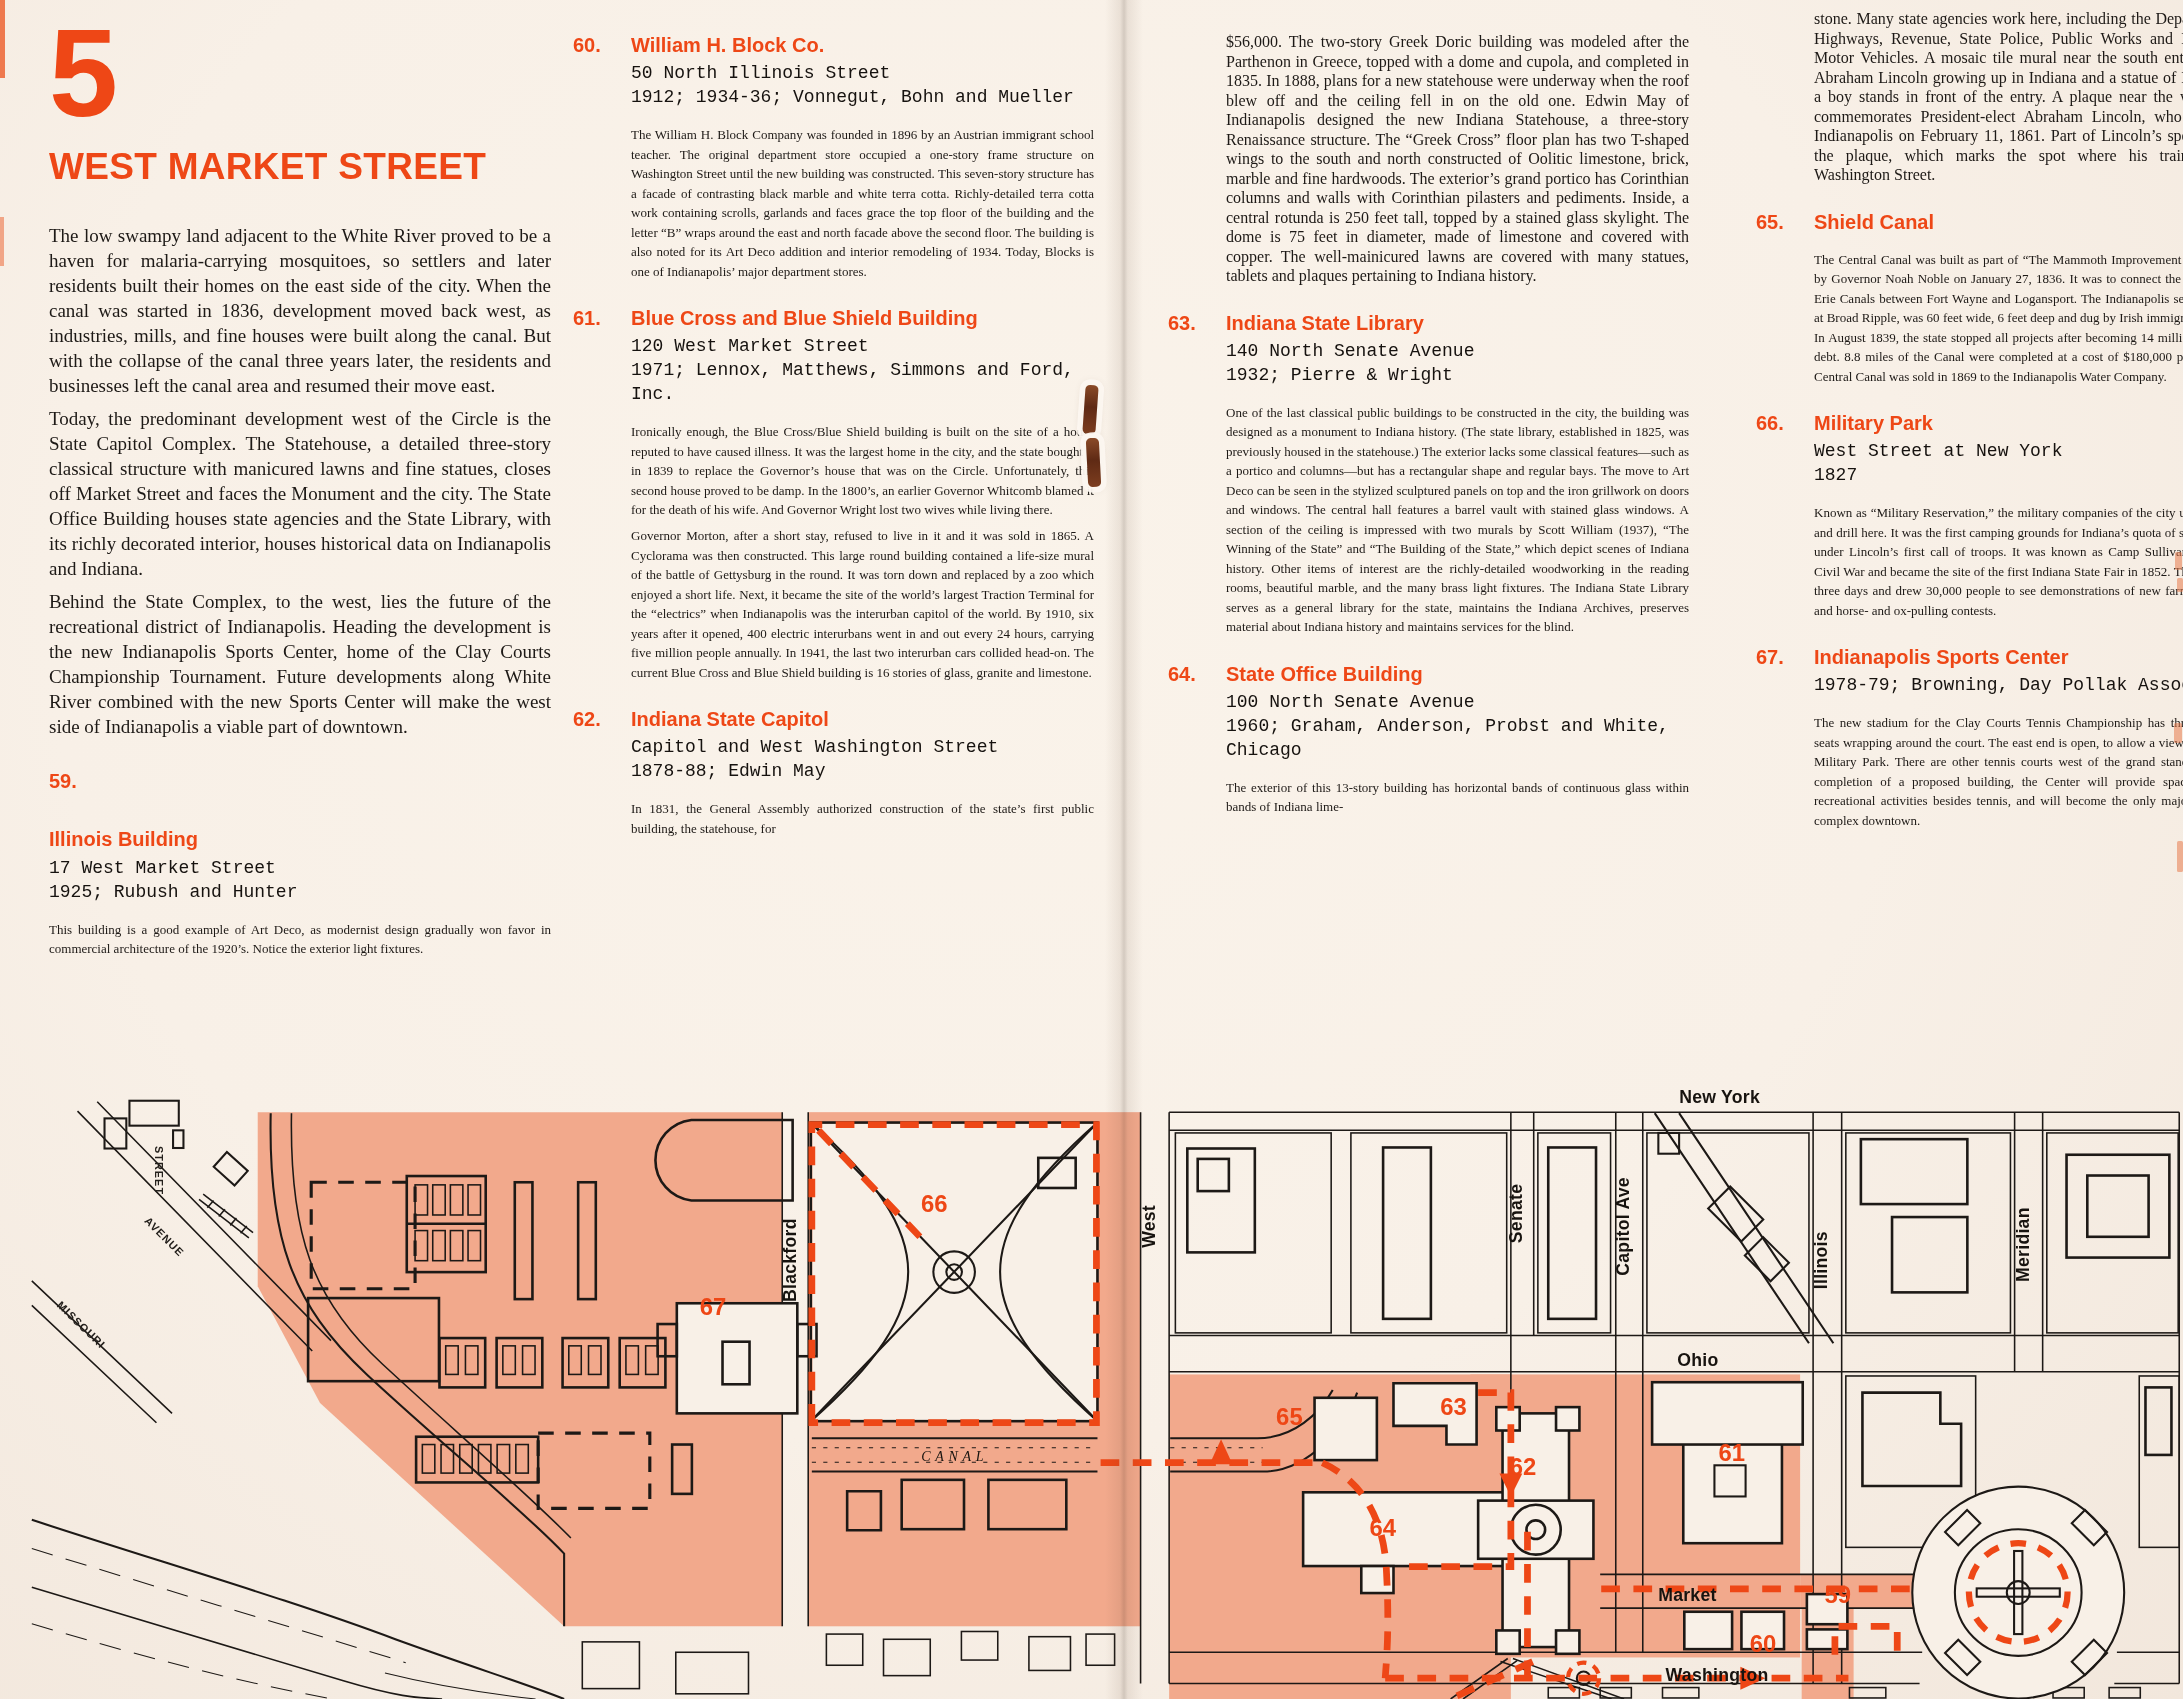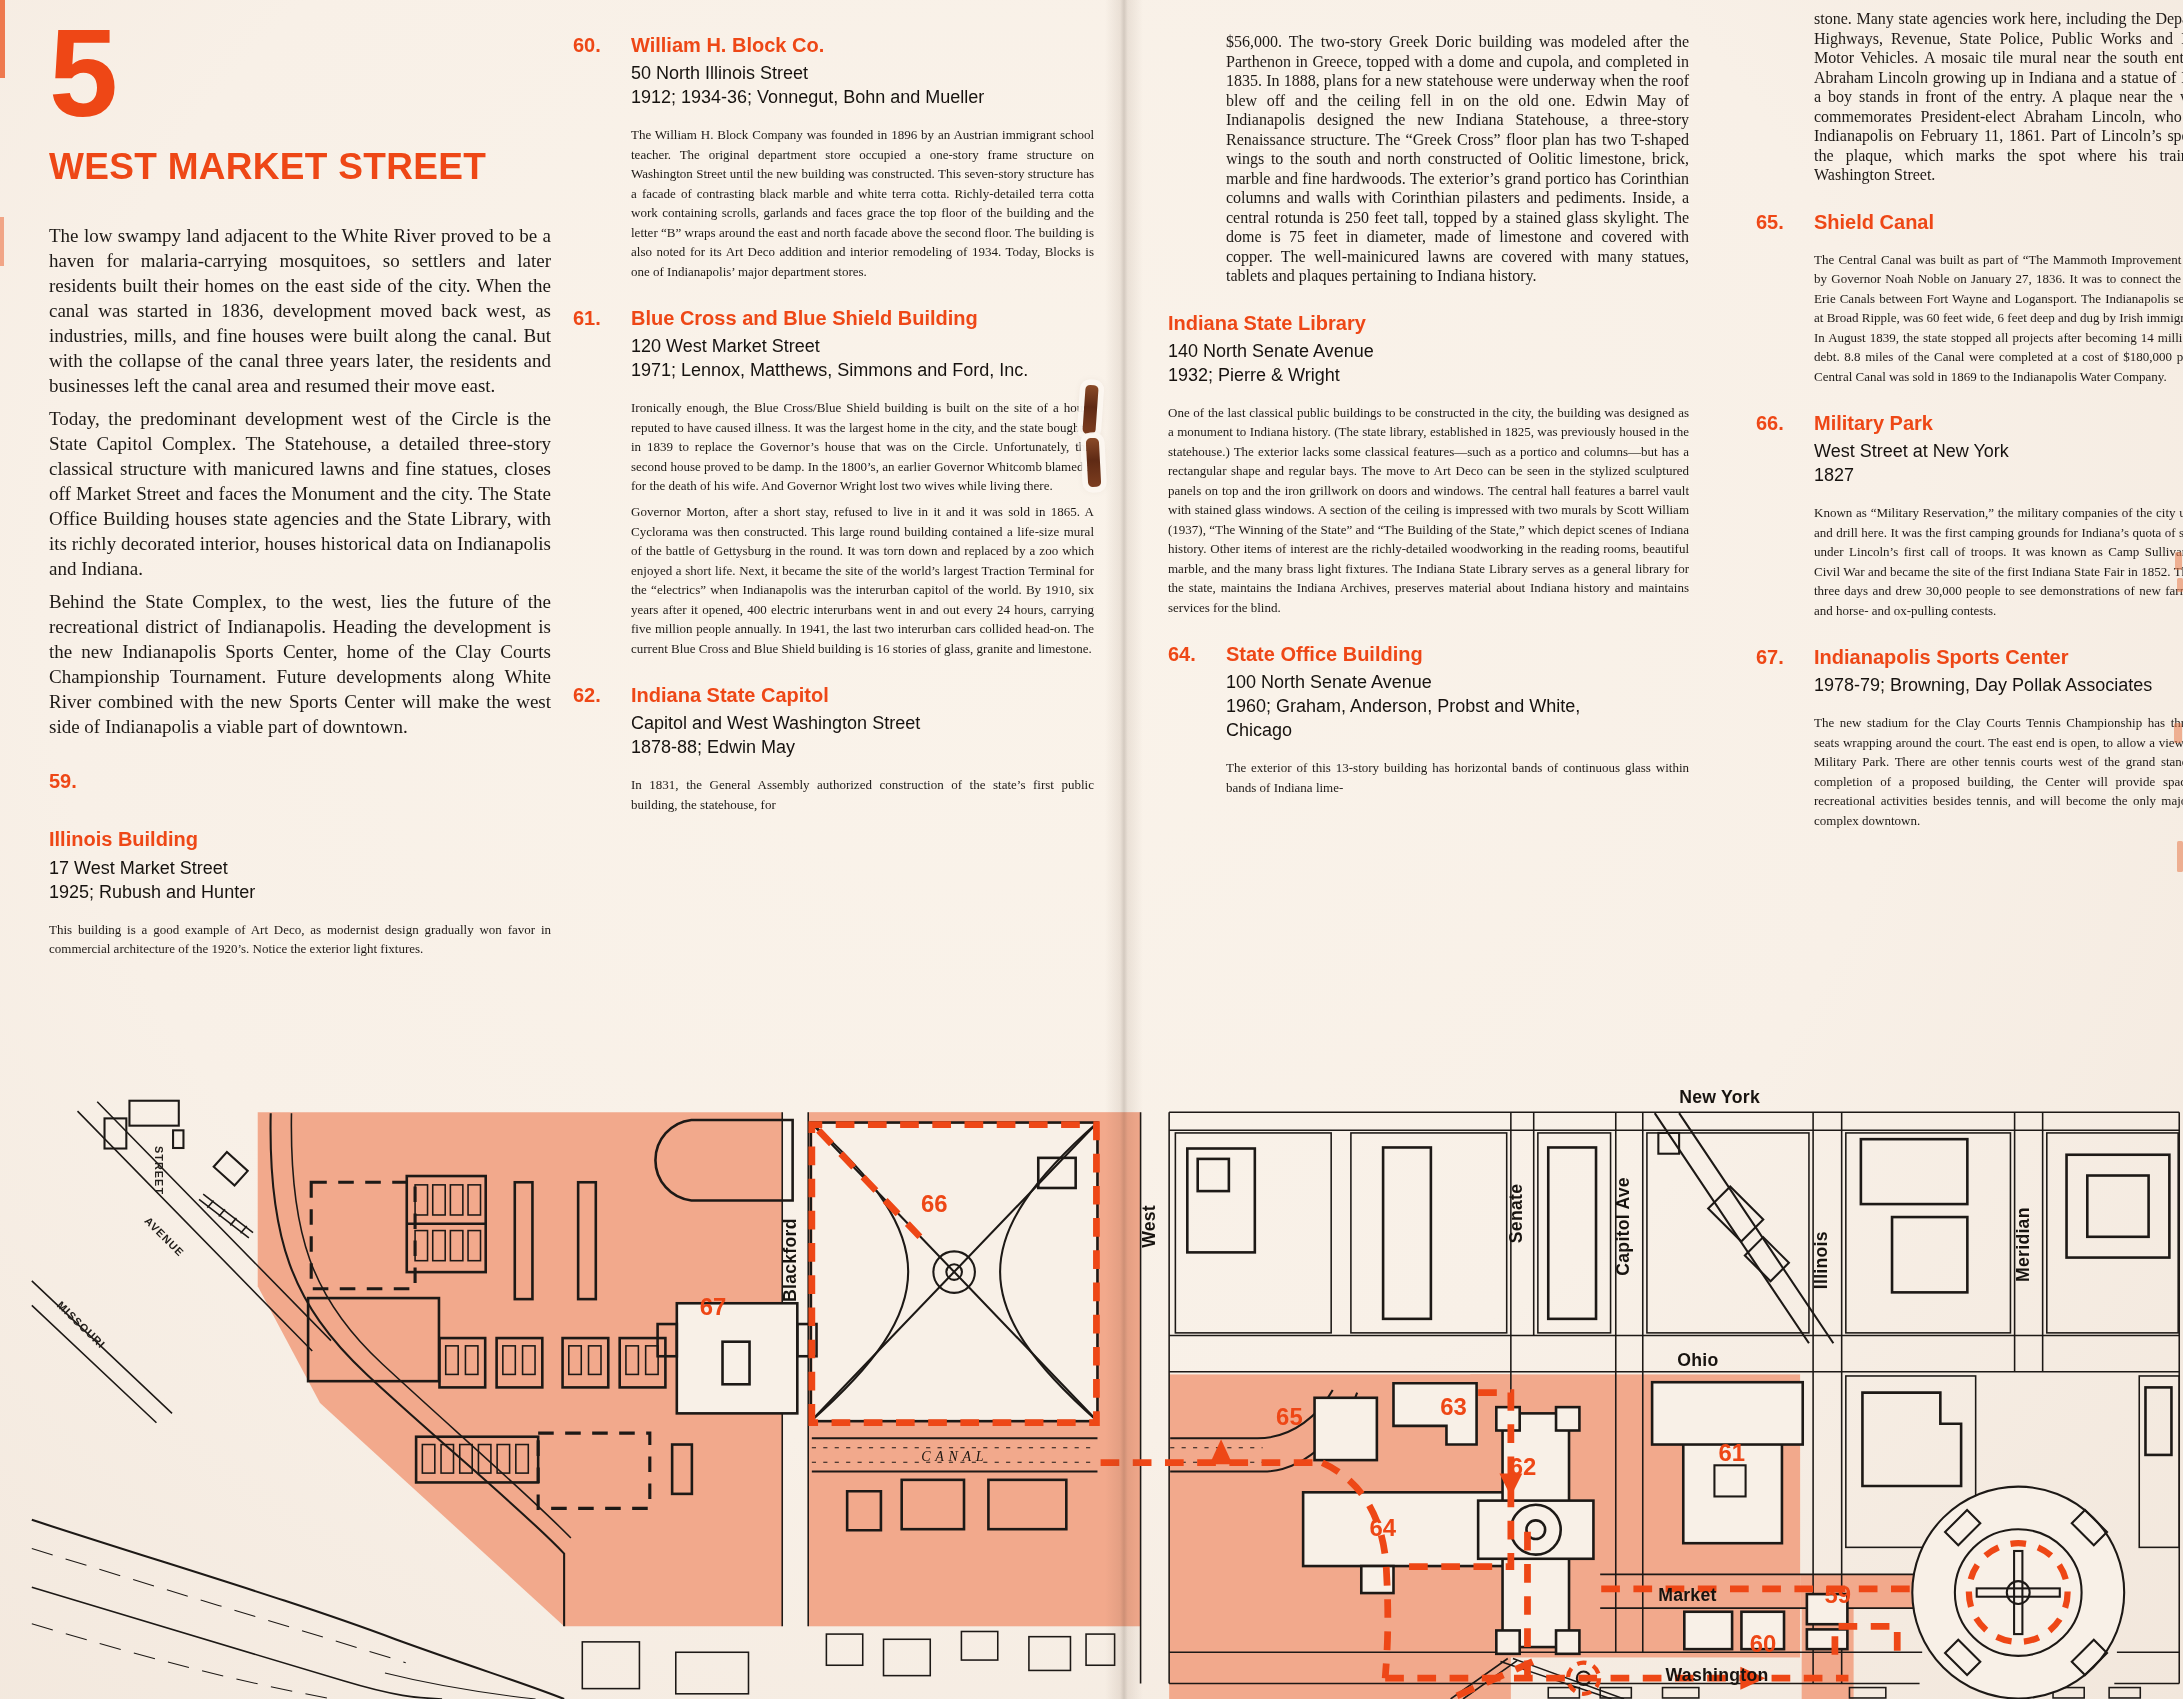--- a/index.html
+++ b/index.html
@@ -26,21 +26,21 @@
   .intro p{font-size:19px;line-height:25px;text-align:justify;margin:0 0 8.3px 0;}
 
   .entry{display:flex;margin-top:26px;}
   #col1 .entry{margin-top:31px;flex-direction:column;}
   .enum{flex:0 0 58px;font-family:"Liberation Sans",sans-serif;font-weight:bold;
         font-size:20px;line-height:1.15;color:#ee4716;}
   .econtent{flex:1;}
   .ename{font-family:"Liberation Sans",sans-serif;font-weight:bold;font-size:20px;
          line-height:1.15;color:#ee4716;}
   .eaddr{margin-top:4.2px;}
-  .addr-line{font-family:Liberation Sans, sans-serif;font-size:18px;line-height:24px;color:#16120f;}
+  .addr-line{font-family:Liberation Mono, monospace;font-size:18px;line-height:24px;color:#16120f;}
   .ebody p{font-size:13px;line-height:19.5px;text-align:justify;margin:16px 0 0 0;font-family:Liberation Serif, serif;}
   .ebody p + p{margin-top:6.2px;}
   .cont{font-size:16px;line-height:19.5px;text-align:justify;margin:0 0 0 58px;}
 
   .mapwrap{position:absolute;left:0;top:1081px;width:2183px;height:618px;}
   .mapwrap svg{display:block;}
 
   .slabel{font-family:"Liberation Sans",sans-serif;font-weight:bold;font-size:34px;
           fill:#17130f;letter-spacing:0.5px;}
   .tinylabel{font-family:"Liberation Sans",sans-serif;font-weight:bold;font-size:21px;
@@ -125,20 +125,21 @@
           </div>
           <div class="ebody">
             <p>In 1831, the General Assembly authorized construction of the state’s first public building, the statehouse, for</p>
           </div>
         </div>
       </div>
     </div>
   <div class="col" id="col3">
       <p class="cont">$56,000. The two-story Greek Doric building was modeled after the Parthenon in Greece, topped with a dome and cupola, and completed in 1835. In 1888, plans for a new statehouse were underway when the roof blew off and the ceiling fell in on the old one. Edwin May of Indianapolis designed the new Indiana Statehouse, a three-story Renaissance structure. The “Greek Cross” floor plan has two T-shaped wings to the south and north constructed of Oolitic limestone, brick, marble and fine hardwoods. The exterior’s grand portico has Corinthian columns and walls with Corinthian pilasters and pediments. Inside, a central rotunda is 250 feet tall, topped by a stained glass skylight. The dome is 75 feet in diameter, made of limestone and covered with copper. The well-mainicured lawns are covered with many statues, tablets and plaques pertaining to Indiana history.</p>
       <div class="entry">
+        <div class="enum">63.</div>
         <div class="econtent">
           <div class="ename">Indiana State Library</div>
           <div class="eaddr">
             <div class="addr-line">140 North Senate Avenue</div>
             <div class="addr-line">1932; Pierre &amp; Wright</div>
           </div>
           <div class="ebody">
             <p>One of the last classical public buildings to be constructed in the city, the building was designed as a monument to Indiana history. (The state library, established in 1825, was previously housed in the statehouse.) The exterior lacks some classical features—such as a portico and columns—but has a rectangular shape and regular bays. The move to Art Deco can be seen in the stylized sculptured panels on top and the iron grillwork on doors and windows. The central hall features a barrel vault with stained glass windows. A section of the ceiling is impressed with two murals by Scott William (1937), “The Winning of the State” and “The Building of the State,” which depict scenes of Indiana history. Other items of interest are the richly-detailed woodworking in the reading rooms, beautiful marble, and the many brass light fixtures. The Indiana State Library serves as a general library for the state, maintains the Indiana Archives, preserves material about Indiana history and maintains services for the blind.</p>
           </div>
         </div>

